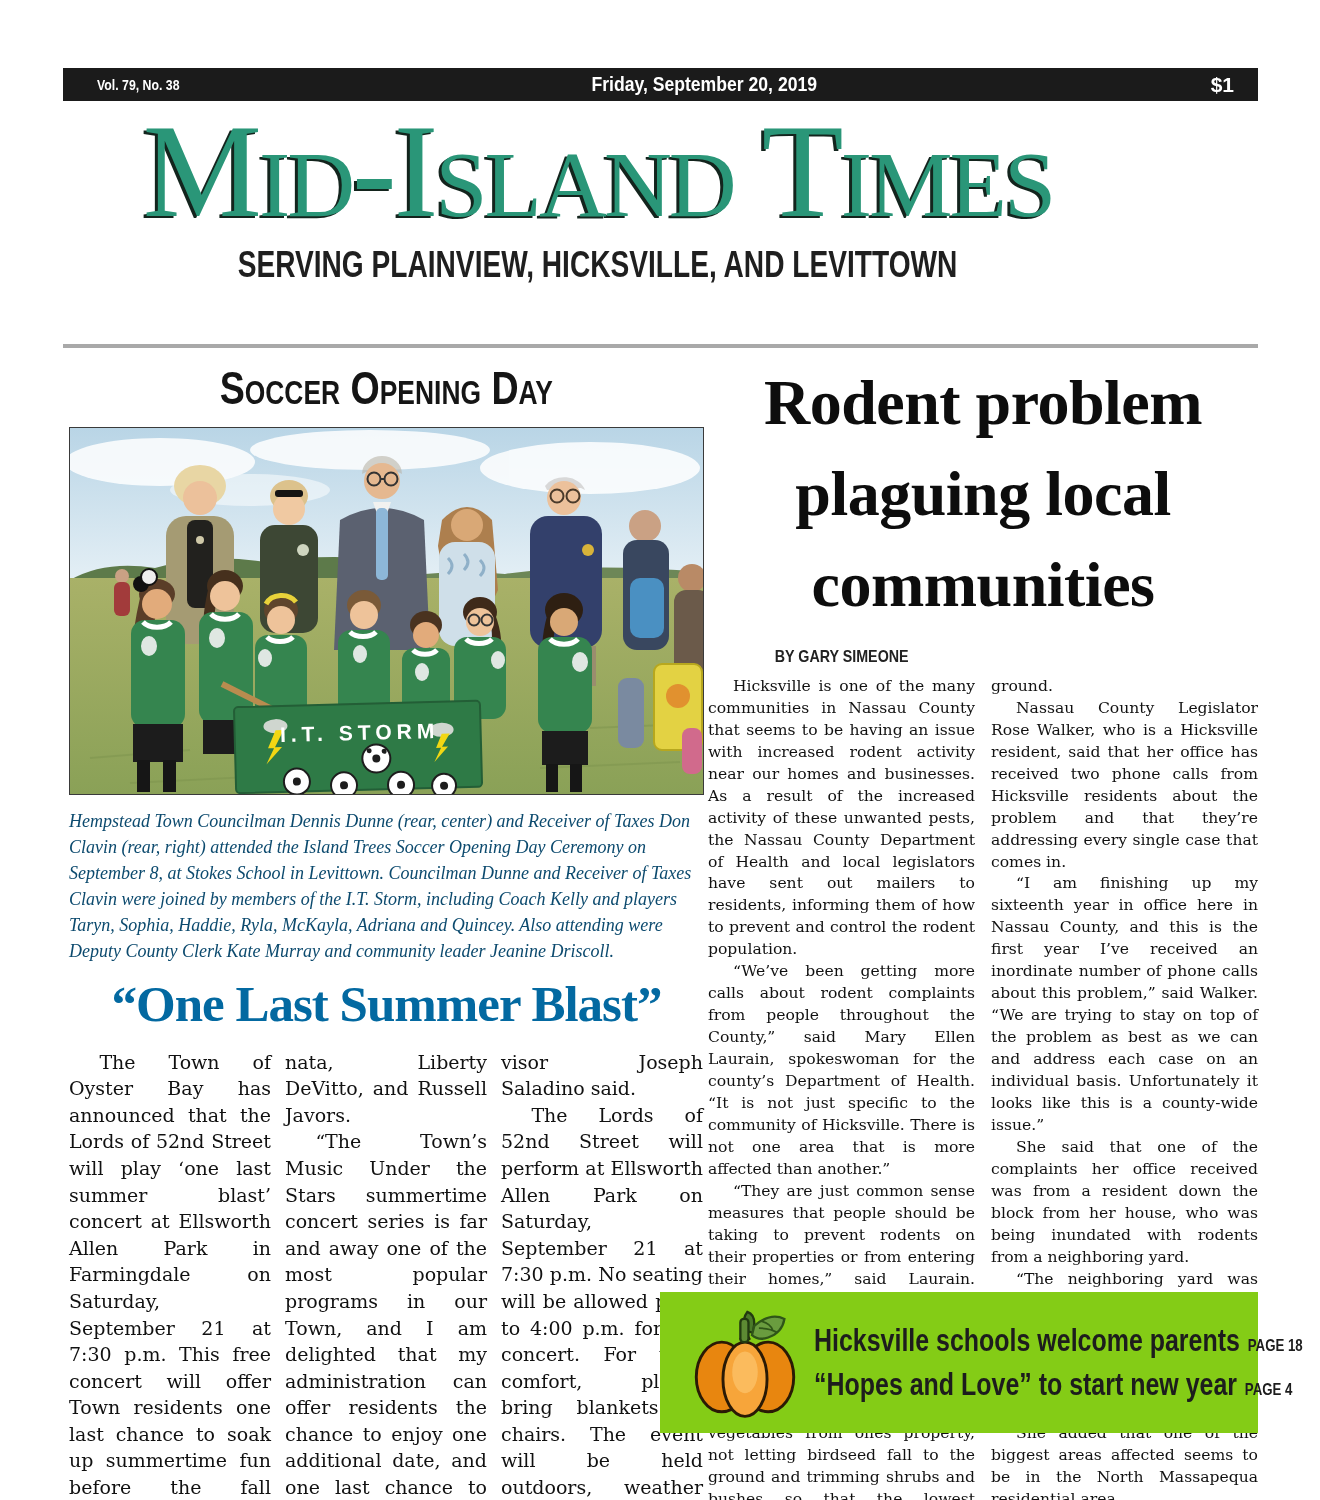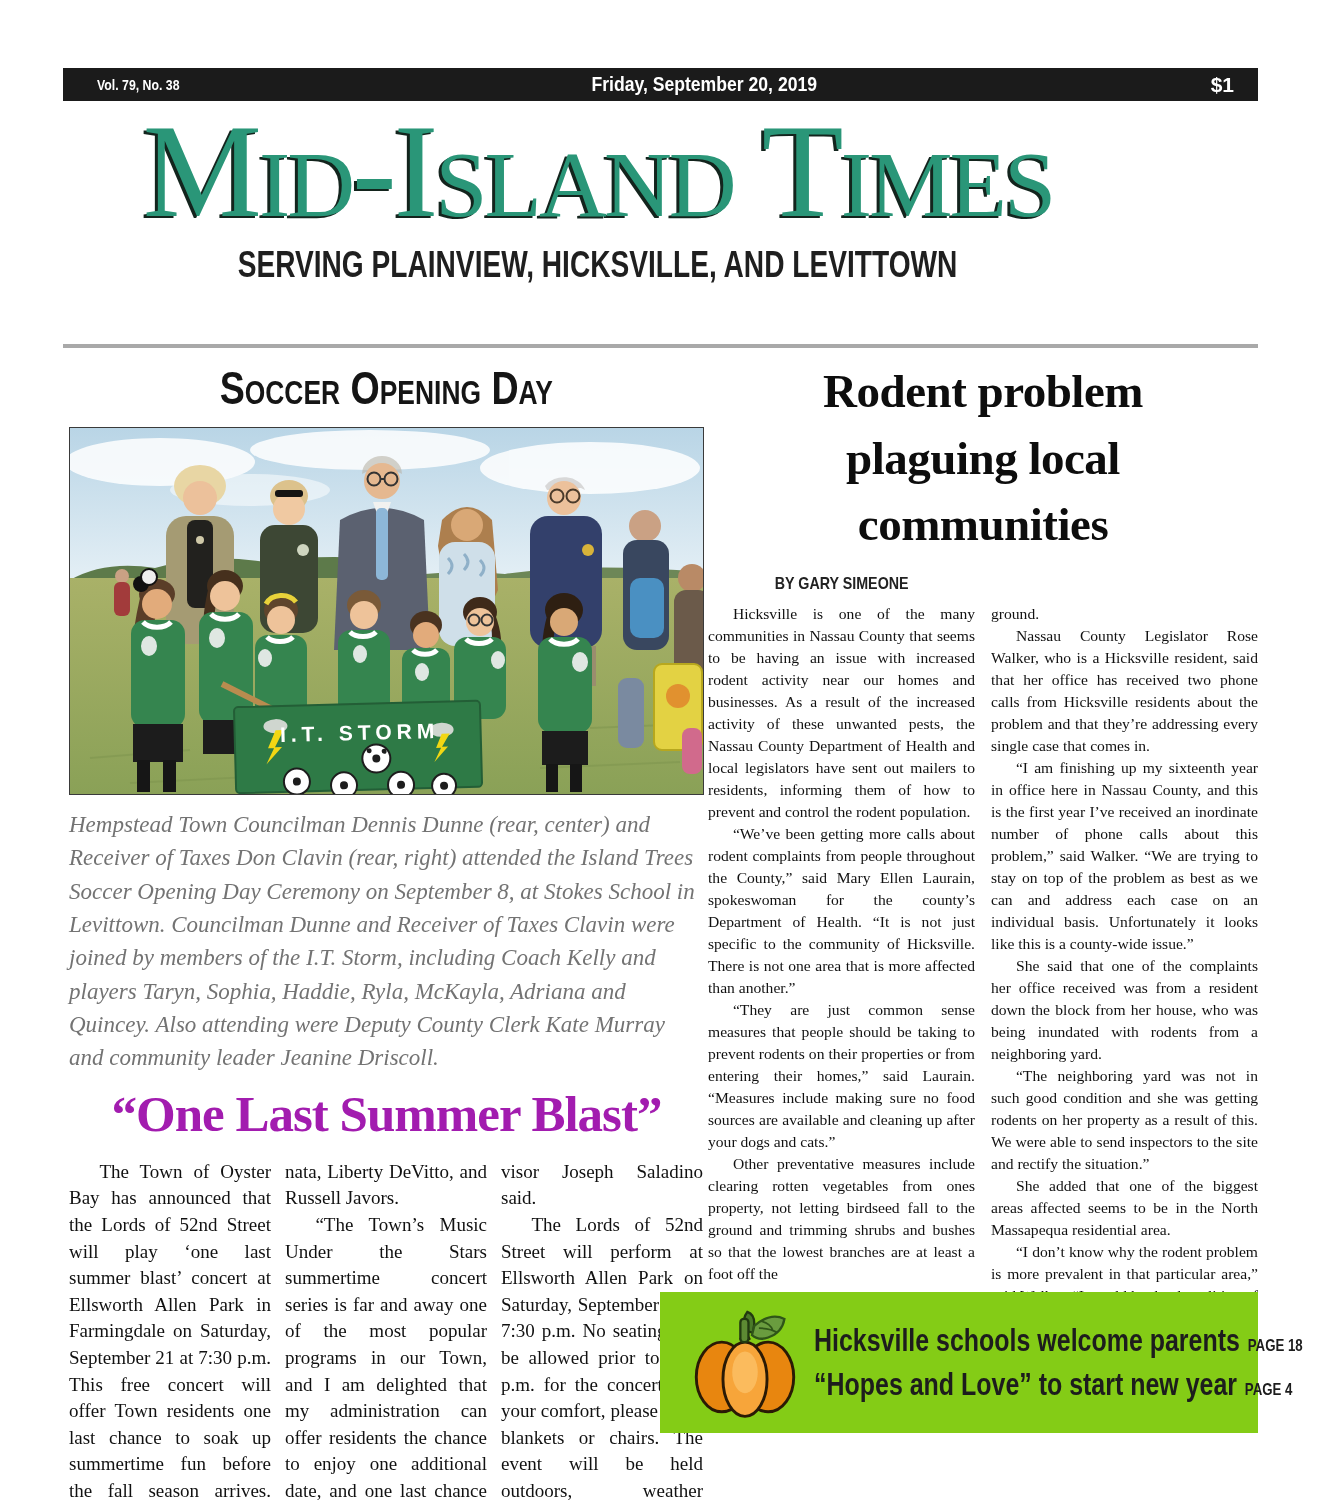--- a/index.html
+++ b/index.html
@@ -35,35 +35,35 @@
   
   .left-col{position:absolute;left:69px;top:360px;width:635px;}
   .soccer-head{text-align:center;}
   .soccer-head span{
     display:inline-block;font-family:"Liberation Sans",sans-serif;font-weight:bold;
     font-variant:small-caps;font-size:47px;color:#151515;transform:scaleX(.80);transform-origin:center;
     letter-spacing:0px;white-space:nowrap;
   }
   .photo{margin-top:12px;width:633px;height:366px;border:1px solid #3a3a3a;background:#cfe0ea;}
   .caption{
-    margin-top:9px;font-style:italic;font-size:23px;line-height:1.45;color:#737373;text-align:left;
+    margin-top:9px;font-style:italic;font-size:18px;line-height:1.45;color:#0c4a6e;text-align:left;
   }
   .blast-head{
-    margin-top:10px;text-align:center;font-weight:bold;font-size:51px;letter-spacing:-1px;color:#a21caf;
+    margin-top:10px;text-align:center;font-weight:bold;font-size:51px;letter-spacing:-1px;color:#0369a1;
     font-family:"Liberation Serif",serif;
   }
   .article{display:flex;gap:14px;margin-top:16px;}
   .article .col{width:202px;font-family:"DejaVu Serif",serif;font-size:19px;line-height:1.4;text-align:justify;}
-  .article p,.rodent-article p{margin:0;font-family:Liberation Serif, serif;}
+  .article p,.rodent-article p{margin:0;}
   p.ind{text-indent:1.6em;}
 
   
   .right-col{position:absolute;left:708px;top:358px;width:550px;}
   .rodent-head{
-    text-align:center;font-weight:bold;font-size:47px;line-height:1.42;letter-spacing:-.5px;color:#0d0d0d;
+    text-align:center;font-weight:bold;font-size:64px;line-height:1.42;letter-spacing:-.5px;color:#0d0d0d;
     font-family:"Liberation Serif",serif;
   }
   .byline{width:267px;text-align:center;margin-top:16px;}
   .byline span{
     display:inline-block;font-family:"Liberation Sans",sans-serif;font-weight:bold;font-size:17px;
     color:#222;transform:scaleX(.84);white-space:nowrap;
   }
   .rodent-article{display:flex;gap:16px;margin-top:9px;}
   .rodent-article .rcol{width:267px;font-family:"DejaVu Serif",serif;font-size:15.6px;line-height:1.41;text-align:justify;}
 

